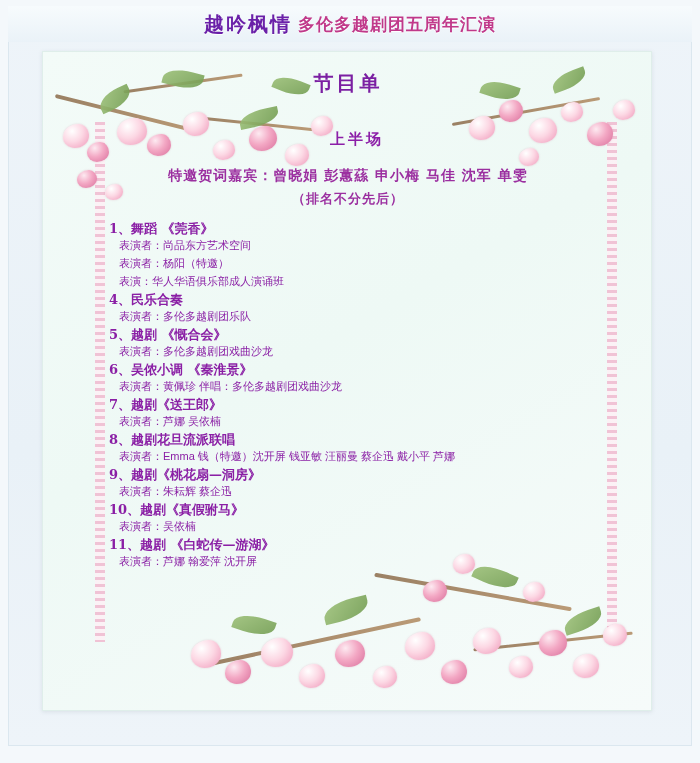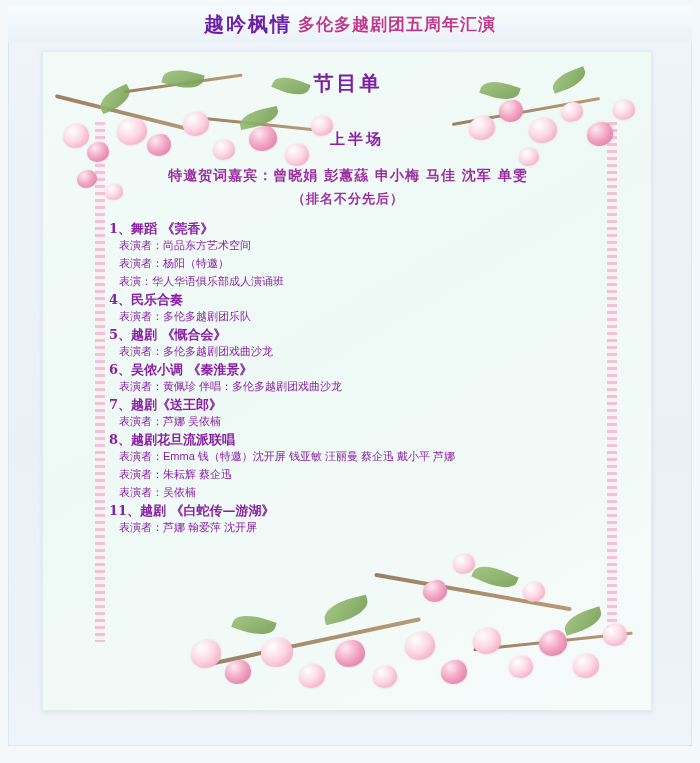--- a/index.html
+++ b/index.html
@@ -317,23 +317,25 @@
       </div>
       <div class="item">
         <div class="item-title">7、越剧《送王郎》</div>
         <div class="item-perf">表演者：芦娜 吴依楠</div>
       </div>
       <div class="item">
         <div class="item-title">8、越剧花旦流派联唱</div>
         <div class="item-perf">表演者：Emma 钱（特邀）沈开屏 钱亚敏 汪丽曼 蔡企迅 戴小平 芦娜</div>
       </div>
       <div class="item">
+        <div class="item-title">9、越剧《桃花扇—洞房》</div>
         <div class="item-perf">表演者：朱耘辉 蔡企迅</div>
       </div>
       <div class="item">
+        <div class="item-title">10、越剧《真假驸马》</div>
         <div class="item-perf">表演者：吴依楠</div>
       </div>
       <div class="item">
         <div class="item-title">11、越剧 《白蛇传—游湖》</div>
         <div class="item-perf">表演者：芦娜 翰爱萍 沈开屏</div>
       </div>
     </div>
 
   </div>
 </div>

